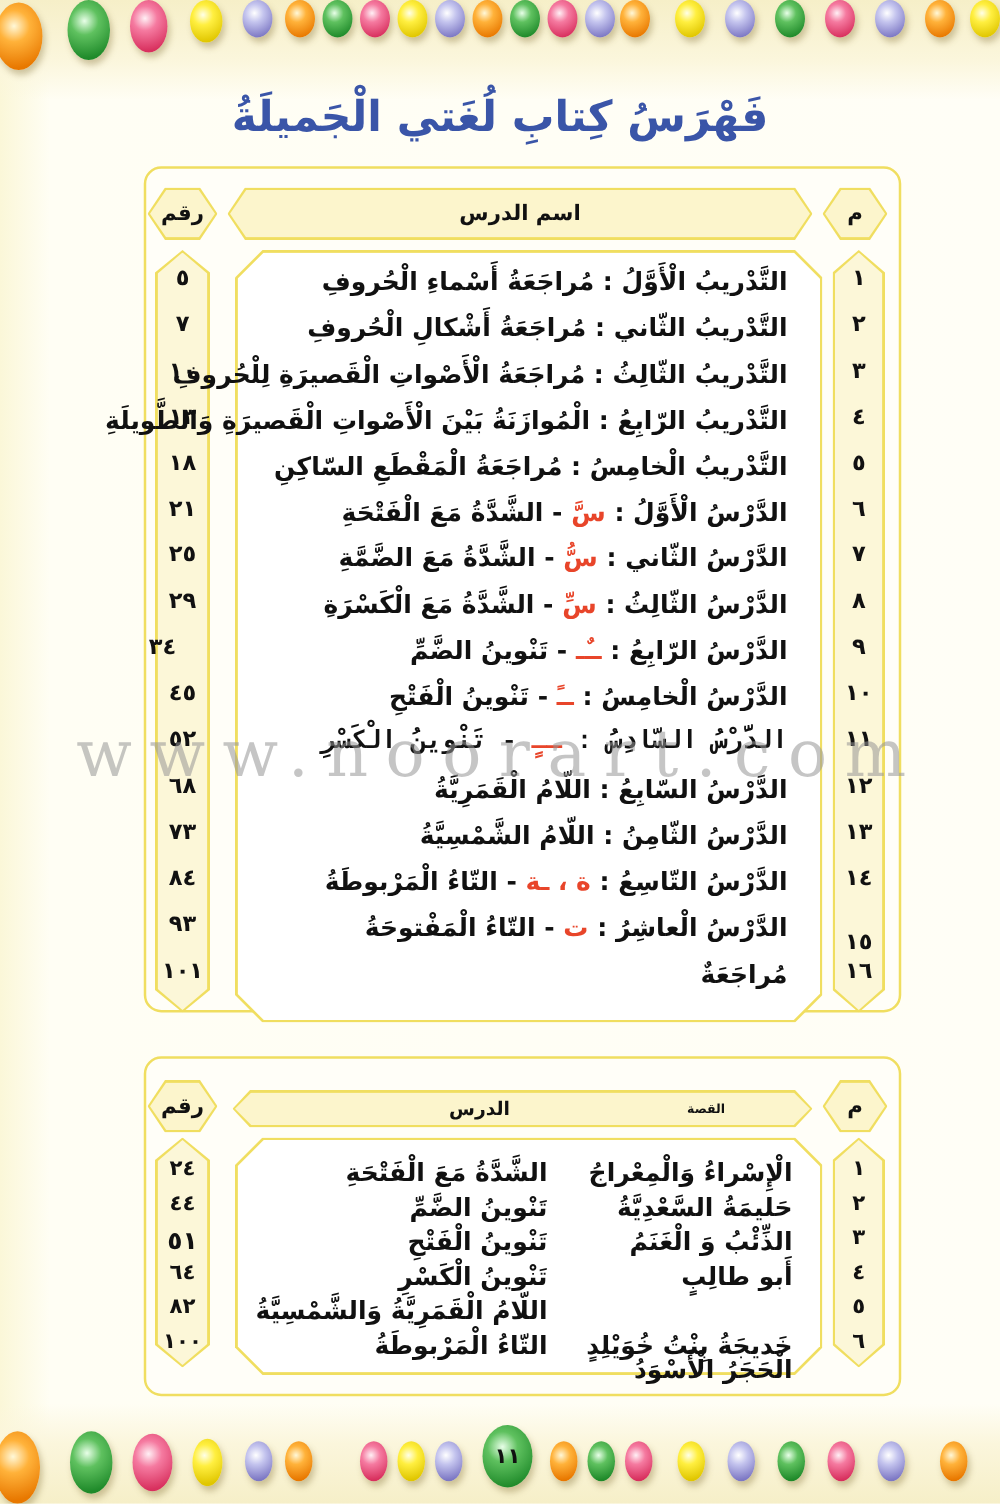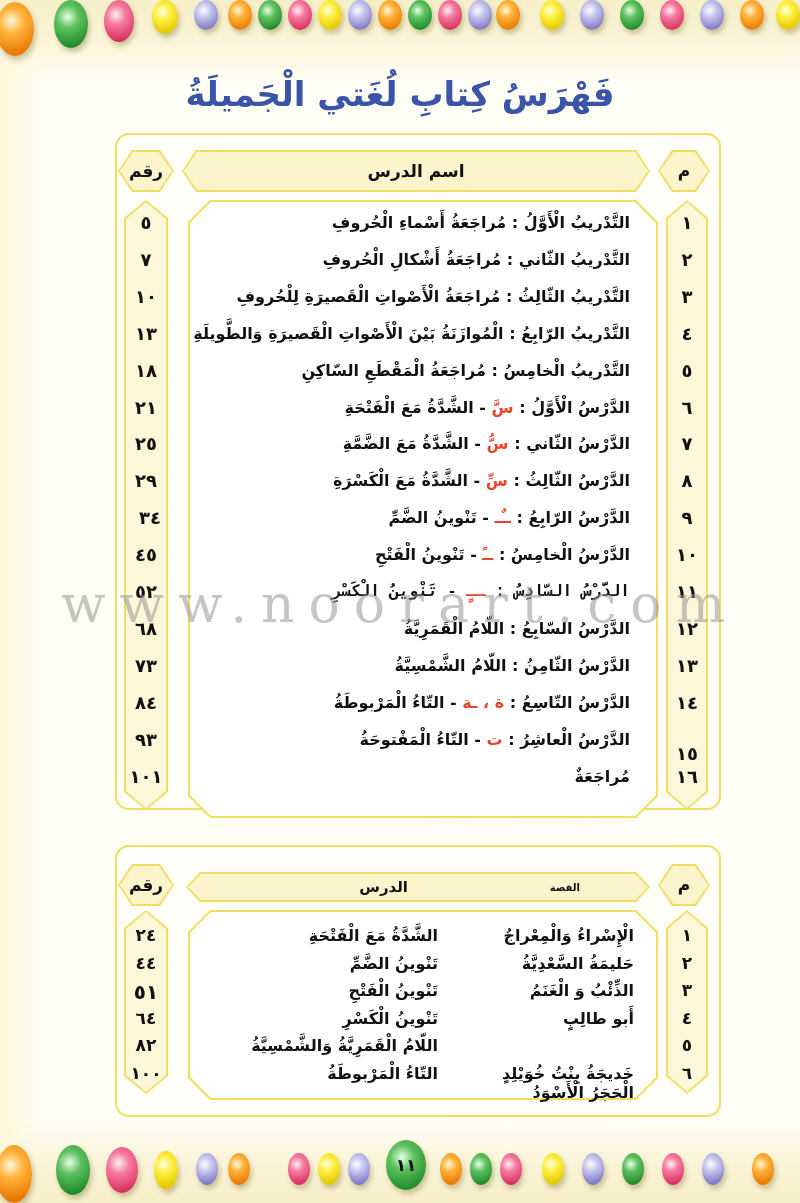--- a/index.html
+++ b/index.html
@@ -55,21 +55,21 @@
   }
   .list-box > .in {
     position: absolute; inset: 2px; background: #ffffff;
     clip-path: polygon(21px 0, calc(100% - 21px) 0, 100% 21px, 100% calc(100% - 21px), calc(100% - 21px) 100%, 21px 100%, 0 calc(100% - 21px), 0 21px);
   }
   .cell {
     position: absolute; font-weight: bold; color: #111; direction: rtl;
     white-space: nowrap; line-height: 1;
   }
   .num { text-align: center; font-size: 18px; width: 40px; }
-  .lesson { font-size: 16px; text-align: center; }
+  .lesson { font-size: 20px; text-align: center; }
   .red { color: #e8452a; }
 
   .watermark {
     position: absolute; top: 578px; left: 0; width: 800px; text-align: center;
     font-family: "DejaVu Serif", serif; font-size: 52px; color: rgba(150,150,150,0.55);
     letter-spacing: 14px; pointer-events: none; line-height: 1;
   }
   .page-num {
     position: absolute; top: 1140px; left: 386px; width: 40px; height: 50px; border-radius: 50%;
     background: radial-gradient(circle at 40% 35%, #e8ffe8 0%, #5fc15f 30%, #1f8a2a 80%);
@@ -167,21 +167,21 @@
       <div class="cell num" style="right:634px;top:435.4px;">٢٥</div>
     </div>
     <div>
       <div class="cell num" style="right:93px;top:472.3px;">٨</div>
       <div class="cell lesson" style="right:170px;top:473.3px;"><span>الدَّرْسُ الثّالِثُ :</span> <span class="red">سِّ</span> <span>- الشَّدَّةُ مَعَ الْكَسْرَةِ</span></div>
       <div class="cell num" style="right:634px;top:472.3px;">٢٩</div>
     </div>
     <div>
       <div class="cell num" style="right:93px;top:509.2px;">٩</div>
       <div class="cell lesson" style="right:170px;top:510.2px;"><span>الدَّرْسُ الرّابِعُ :</span> <span class="red">ــٌـ</span> <span>- تَنْوينُ الضَّمِّ</span></div>
-      <div class="cell num" style="right:630px;top:509.2px;">٣٤</div>
+      <div class="cell num" style="right:650px;top:509.2px;">٣٤</div>
     </div>
     <div>
       <div class="cell num" style="right:93px;top:546.0999999999999px;">١٠</div>
       <div class="cell lesson" style="right:170px;top:547.0999999999999px;"><span>الدَّرْسُ الْخامِسُ :</span> <span class="red">ــً</span> <span>- تَنْوينُ الْفَتْحِ</span></div>
       <div class="cell num" style="right:634px;top:546.0999999999999px;">٤٥</div>
     </div>
     <div>
       <div class="cell num" style="right:93px;top:583px;">١١</div>
       <div class="cell lesson" style="right:170px;top:584px;font-family:Liberation Mono, monospace;"><span>الدَّرْسُ السّادِسُ :</span> <span class="red">ــٍ</span> <span>- تَنْوينُ الْكَسْرِ</span></div>
       <div class="cell num" style="right:634px;top:583px;">٥٢</div>

